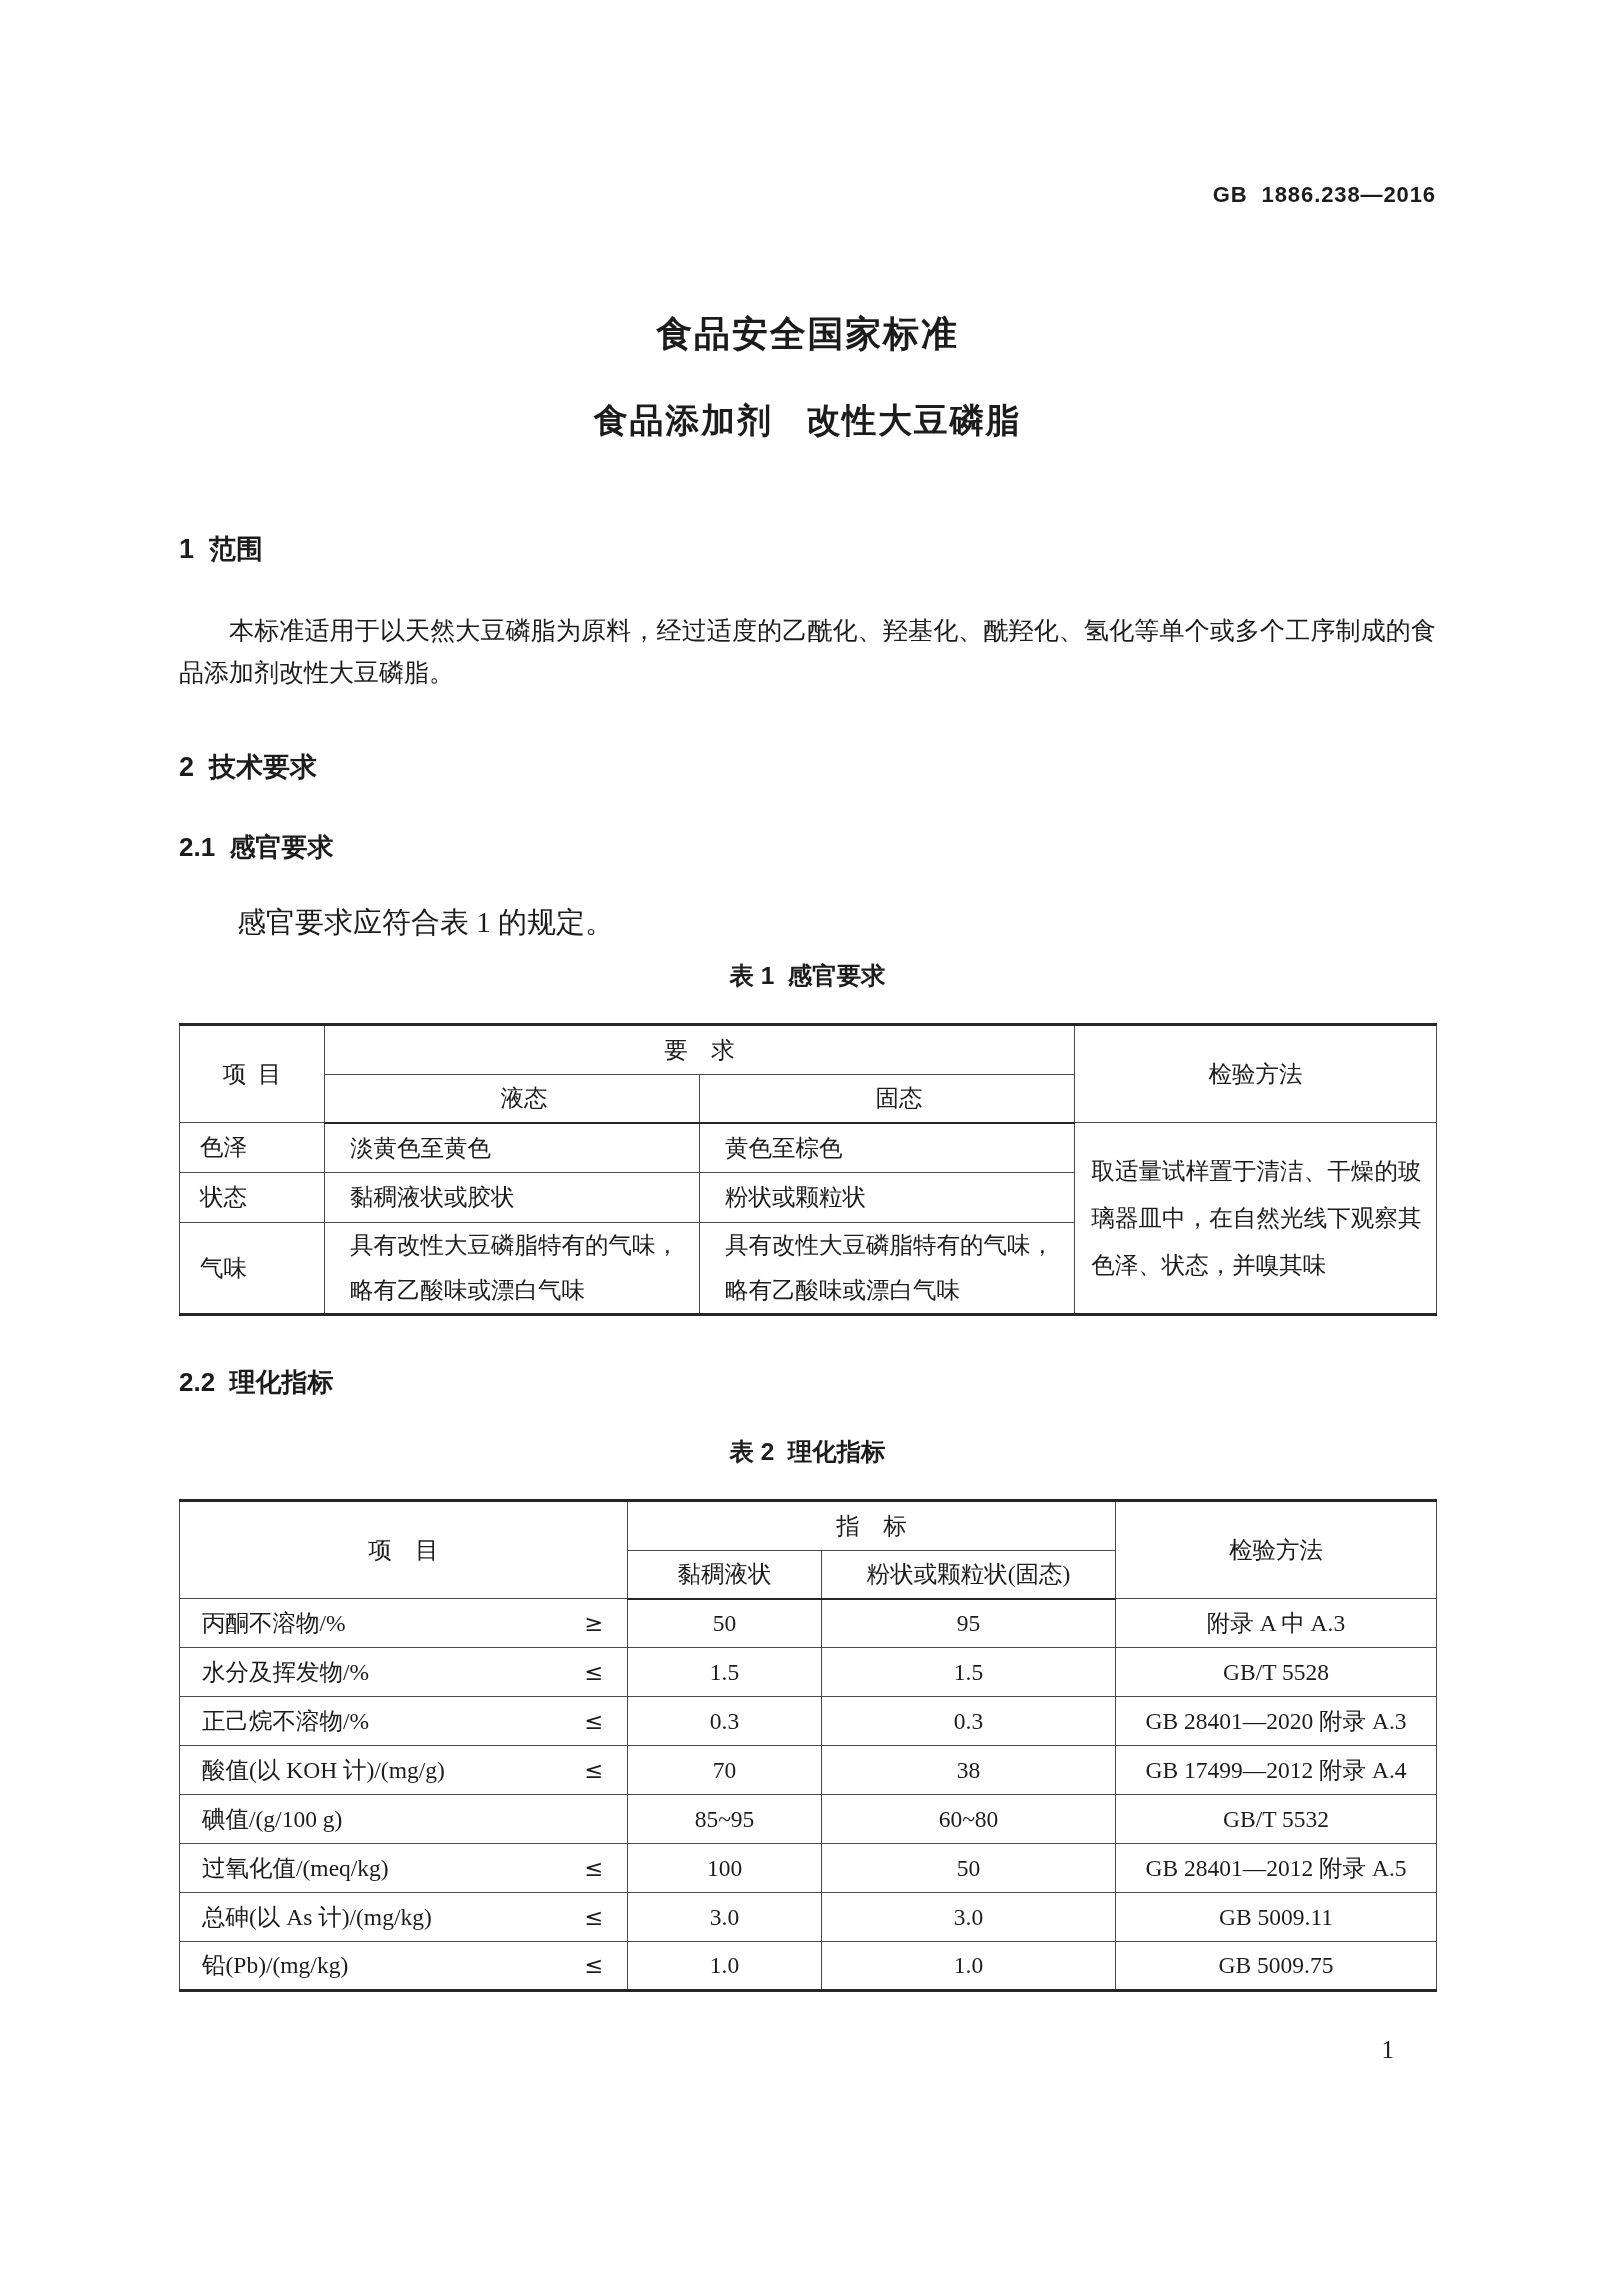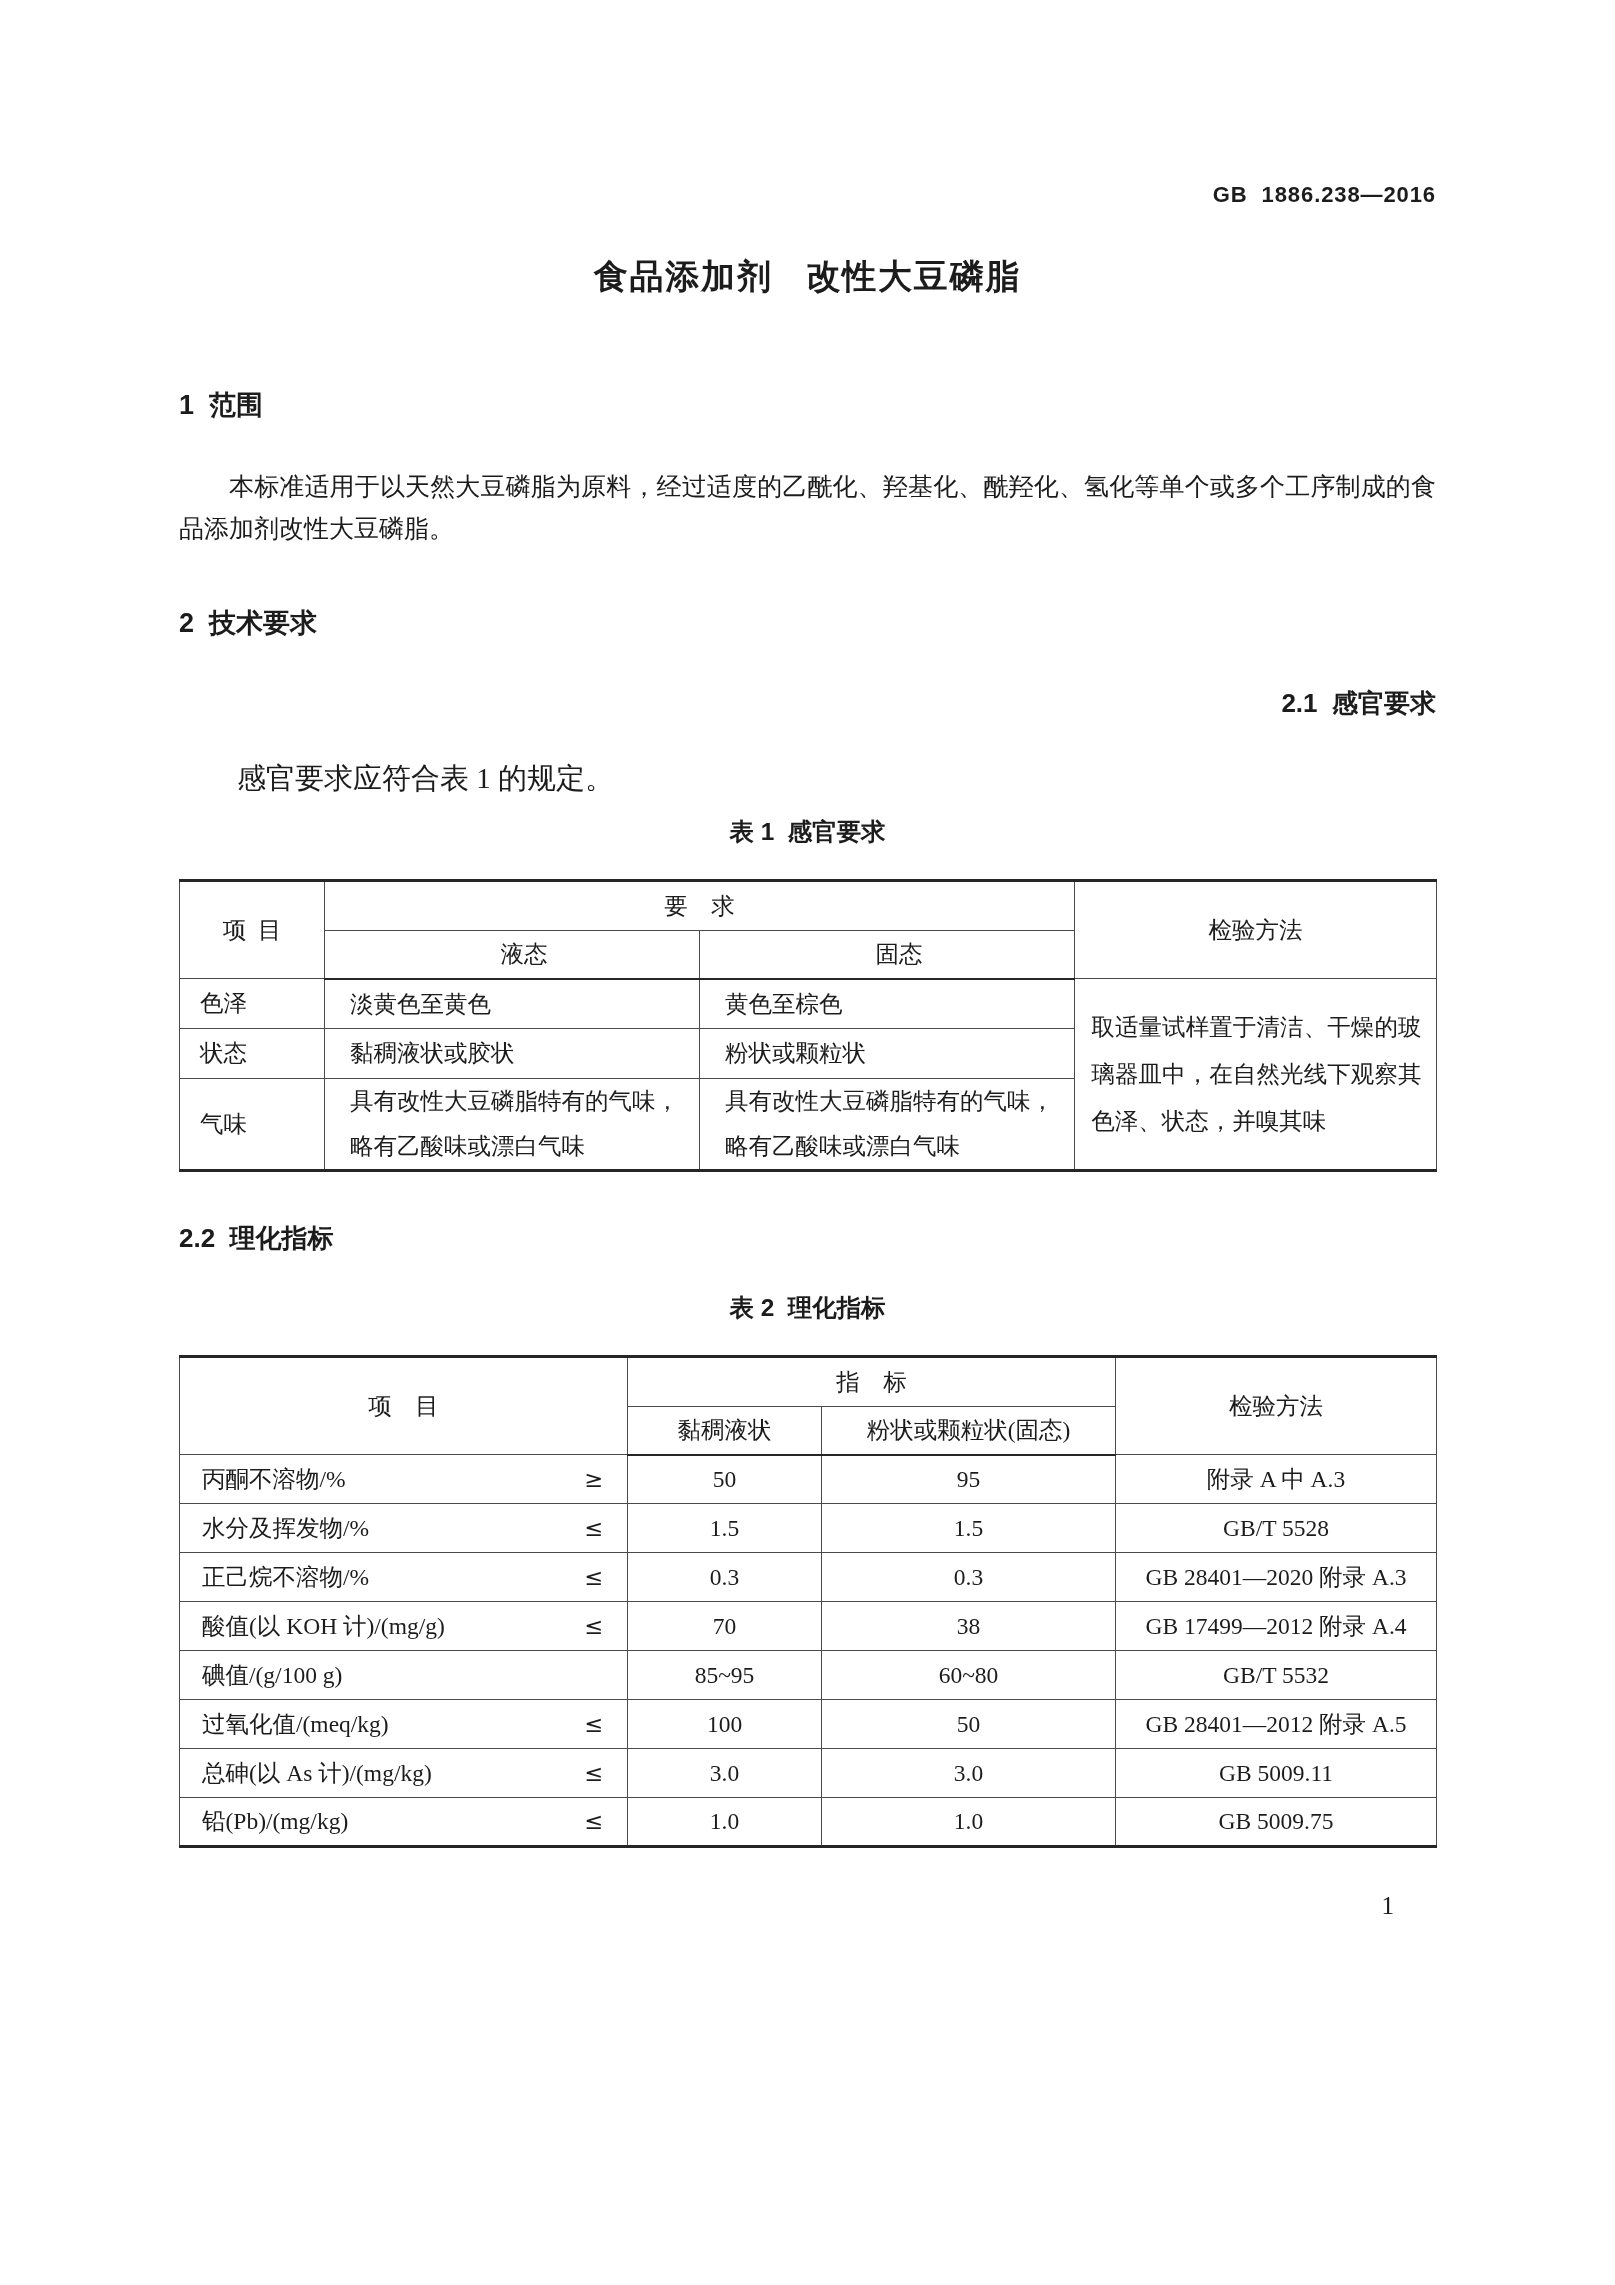--- a/index.html
+++ b/index.html
@@ -47,21 +47,21 @@
     font-weight: 700;
     font-size: 27px; line-height: 38px;
   }
   .h2-scope { margin-top: 84px; }
   .h2-tech  { margin-top: 54px; }
   .h3 {
     font-family: "Liberation Sans", "DejaVu Sans", sans-serif;
     font-weight: 700;
     font-size: 26px; line-height: 36px;
   }
-  .h3-sensory  { margin-top: 43px; text-align: right; }
+  .h3-sensory  { margin-top: 43px; }
   .h3-physchem { margin-top: 48px; }
   .body-p {
     margin-top: 42px;
     font-size: 25px; line-height: 42px;
     text-indent: 2em;
     text-align: justify;
   }
   .intro-p {
     margin-top: 38px;
     font-size: 29px; line-height: 38px;
@@ -122,20 +122,21 @@
   }
 </style>
 </head>
 <body>
 
 <div class="page">
   <div class="content">
 
     <div class="std-number pre">GB  1886.238—2016</div>
 
+    <div class="title-main pre">食品安全国家标准</div>
     <div class="title-sub pre">食品添加剂   改性大豆磷脂</div>
 
     <div class="h2 h2-scope pre">1  范围</div>
     <p class="body-p">本标准适用于以天然大豆磷脂为原料，经过适度的乙酰化、羟基化、酰羟化、氢化等单个或多个工序制成的食品添加剂改性大豆磷脂。</p>
 
     <div class="h2 h2-tech pre">2  技术要求</div>
 
     <div class="h3 h3-sensory pre">2.1  感官要求</div>
     <p class="intro-p">感官要求应符合表 1 的规定。</p>
 

